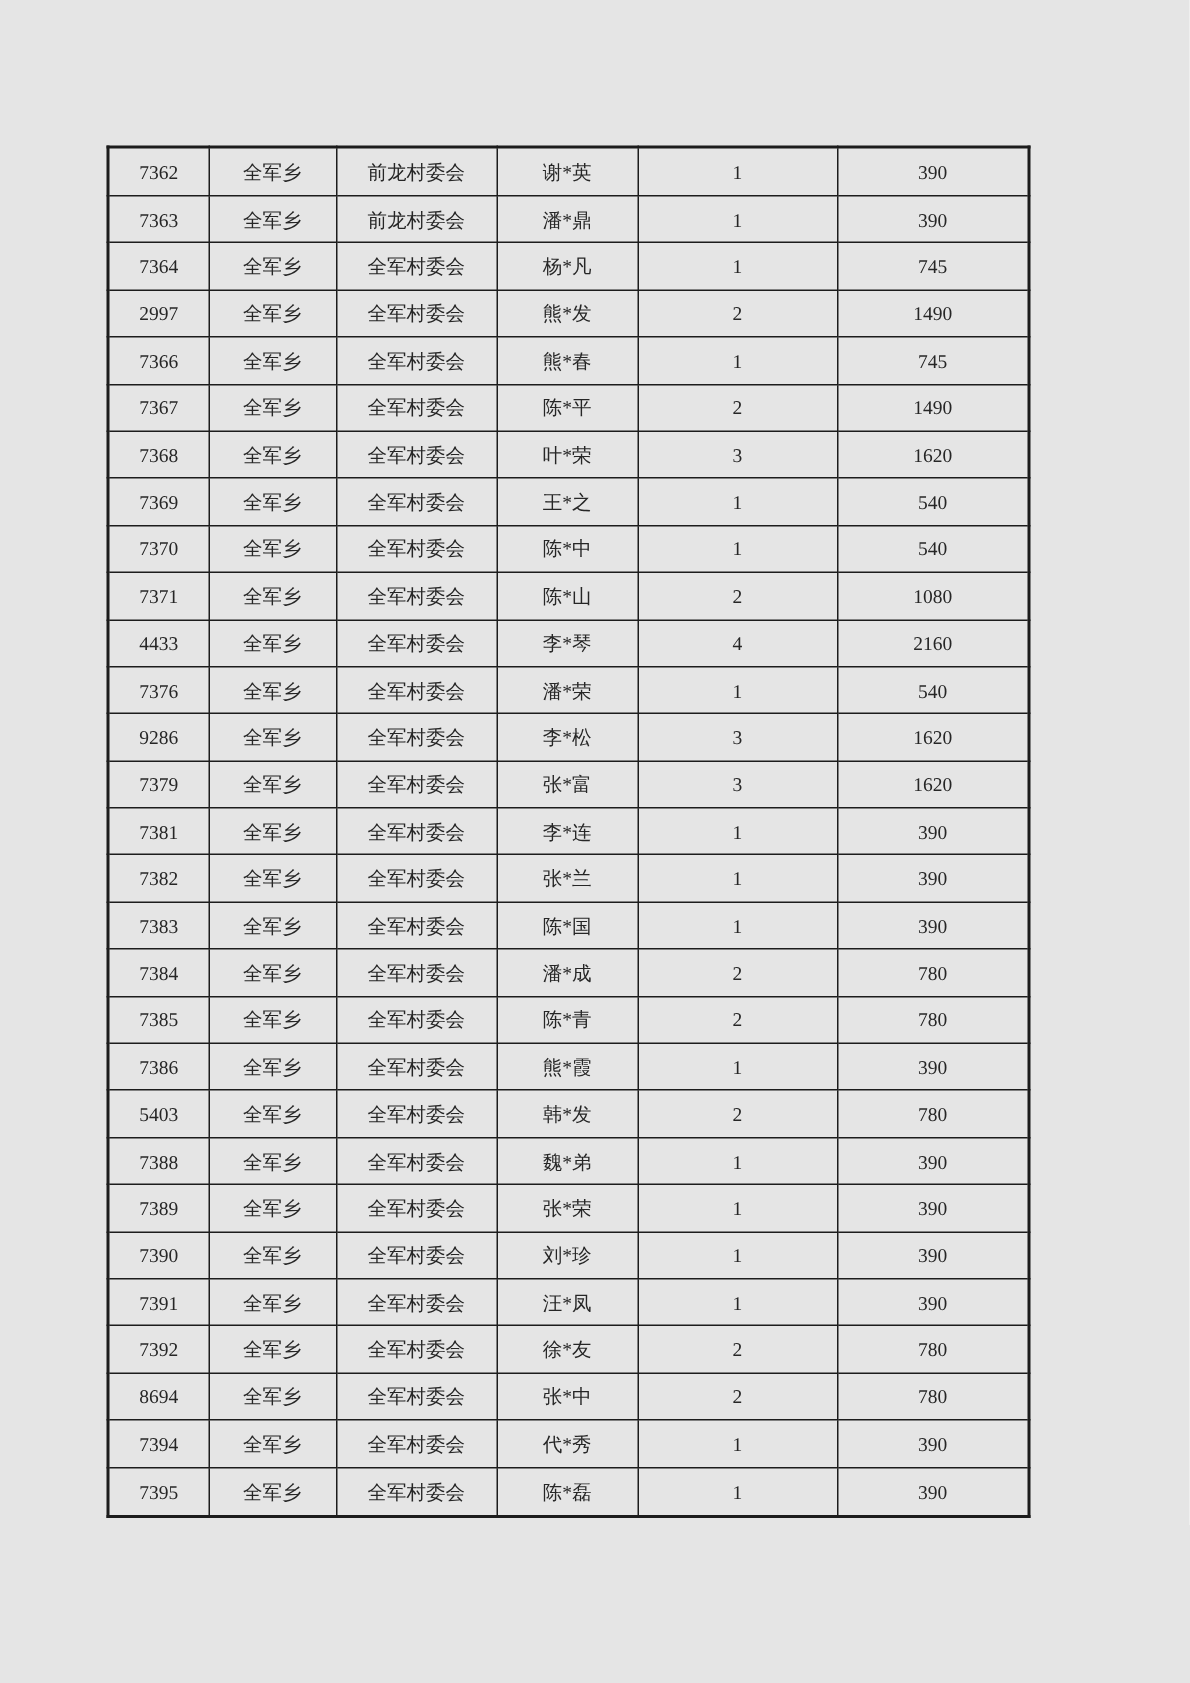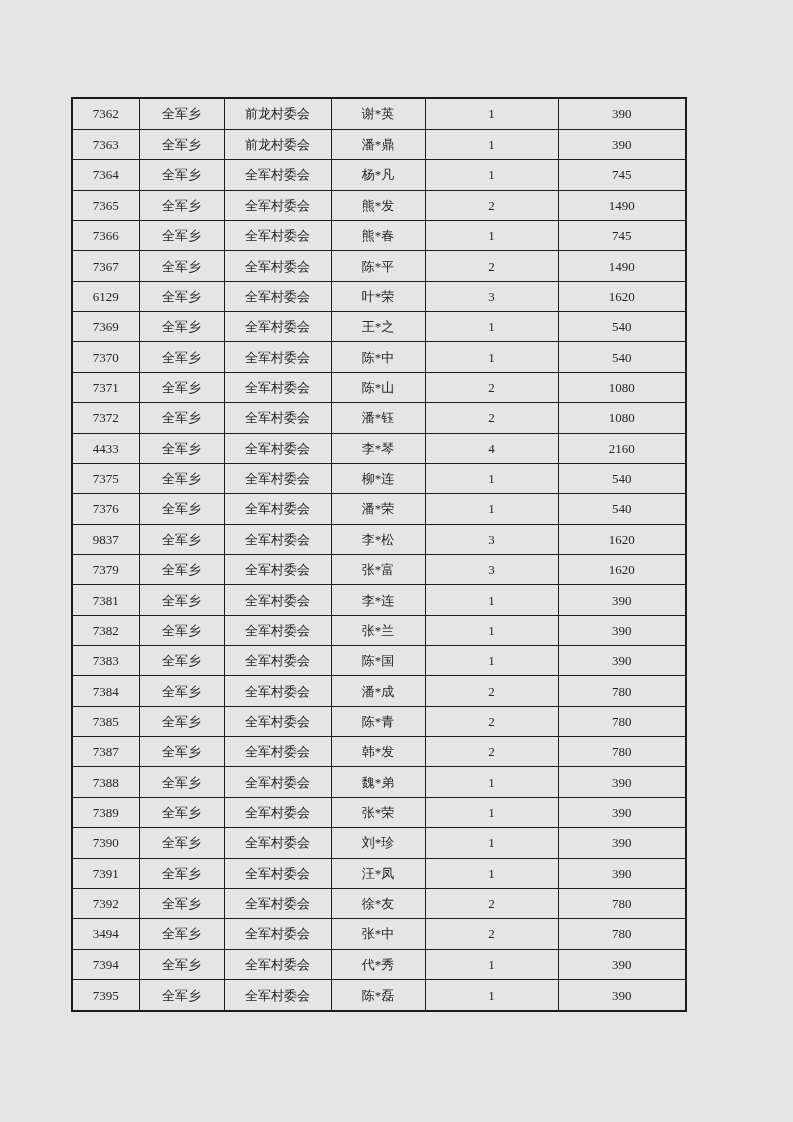--- a/index.html
+++ b/index.html
@@ -81,21 +81,21 @@
         </tr>
         <tr>
           <td>7364</td>
           <td>全军乡</td>
           <td>全军村委会</td>
           <td>杨*凡</td>
           <td>1</td>
           <td>745</td>
         </tr>
         <tr>
-          <td>7365</td>
+          <td>2997</td>
           <td>全军乡</td>
           <td>全军村委会</td>
           <td>熊*发</td>
           <td>2</td>
           <td>1490</td>
         </tr>
         <tr>
           <td>7366</td>
           <td>全军乡</td>
           <td>全军村委会</td>
@@ -105,21 +105,21 @@
         </tr>
         <tr>
           <td>7367</td>
           <td>全军乡</td>
           <td>全军村委会</td>
           <td>陈*平</td>
           <td>2</td>
           <td>1490</td>
         </tr>
         <tr>
-          <td>6129</td>
+          <td>7368</td>
           <td>全军乡</td>
           <td>全军村委会</td>
           <td>叶*荣</td>
           <td>3</td>
           <td>1620</td>
         </tr>
         <tr>
           <td>7369</td>
           <td>全军乡</td>
           <td>全军村委会</td>
@@ -137,53 +137,37 @@
         </tr>
         <tr>
           <td>7371</td>
           <td>全军乡</td>
           <td>全军村委会</td>
           <td>陈*山</td>
           <td>2</td>
           <td>1080</td>
         </tr>
         <tr>
-          <td>7372</td>
-          <td>全军乡</td>
-          <td>全军村委会</td>
-          <td>潘*钰</td>
-          <td>2</td>
-          <td>1080</td>
-        </tr>
-        <tr>
           <td>4433</td>
           <td>全军乡</td>
           <td>全军村委会</td>
           <td>李*琴</td>
           <td>4</td>
           <td>2160</td>
         </tr>
         <tr>
-          <td>7375</td>
-          <td>全军乡</td>
-          <td>全军村委会</td>
-          <td>柳*连</td>
+          <td>7376</td>
+          <td>全军乡</td>
+          <td>全军村委会</td>
+          <td>潘*荣</td>
           <td>1</td>
           <td>540</td>
         </tr>
         <tr>
-          <td>7376</td>
-          <td>全军乡</td>
-          <td>全军村委会</td>
-          <td>潘*荣</td>
-          <td>1</td>
-          <td>540</td>
-        </tr>
-        <tr>
-          <td>9837</td>
+          <td>9286</td>
           <td>全军乡</td>
           <td>全军村委会</td>
           <td>李*松</td>
           <td>3</td>
           <td>1620</td>
         </tr>
         <tr>
           <td>7379</td>
           <td>全军乡</td>
           <td>全军村委会</td>
@@ -225,21 +209,29 @@
         </tr>
         <tr>
           <td>7385</td>
           <td>全军乡</td>
           <td>全军村委会</td>
           <td>陈*青</td>
           <td>2</td>
           <td>780</td>
         </tr>
         <tr>
-          <td>7387</td>
+          <td>7386</td>
+          <td>全军乡</td>
+          <td>全军村委会</td>
+          <td>熊*霞</td>
+          <td>1</td>
+          <td>390</td>
+        </tr>
+        <tr>
+          <td>5403</td>
           <td>全军乡</td>
           <td>全军村委会</td>
           <td>韩*发</td>
           <td>2</td>
           <td>780</td>
         </tr>
         <tr>
           <td>7388</td>
           <td>全军乡</td>
           <td>全军村委会</td>
@@ -273,21 +265,21 @@
         </tr>
         <tr>
           <td>7392</td>
           <td>全军乡</td>
           <td>全军村委会</td>
           <td>徐*友</td>
           <td>2</td>
           <td>780</td>
         </tr>
         <tr>
-          <td>3494</td>
+          <td>8694</td>
           <td>全军乡</td>
           <td>全军村委会</td>
           <td>张*中</td>
           <td>2</td>
           <td>780</td>
         </tr>
         <tr>
           <td>7394</td>
           <td>全军乡</td>
           <td>全军村委会</td>

